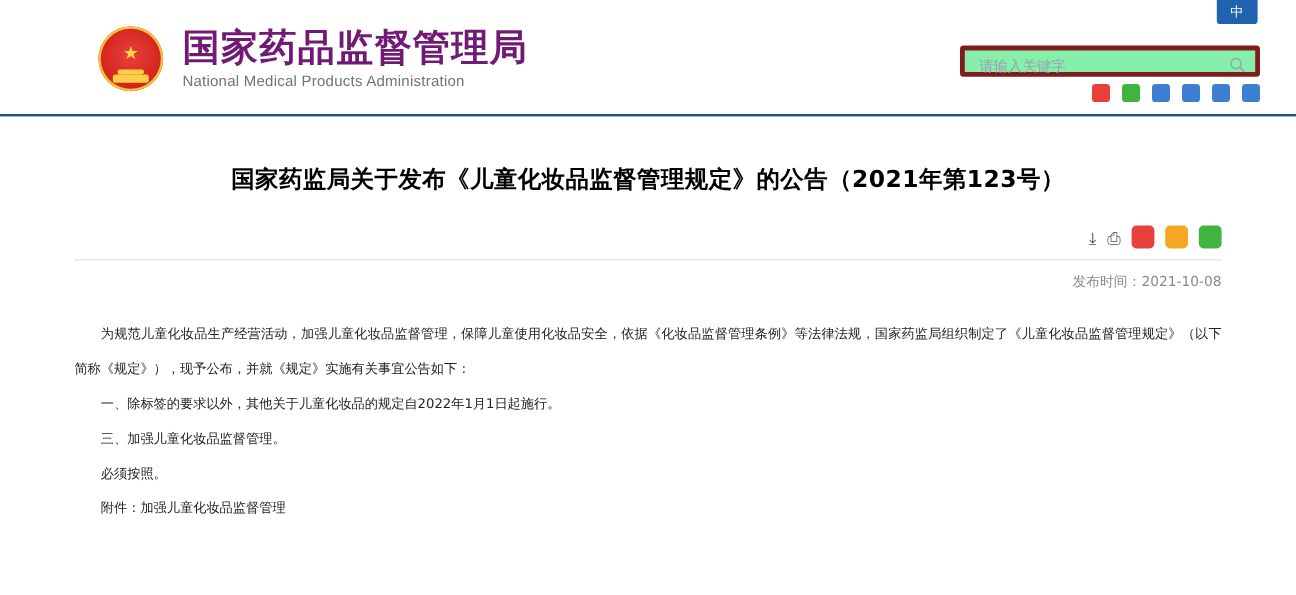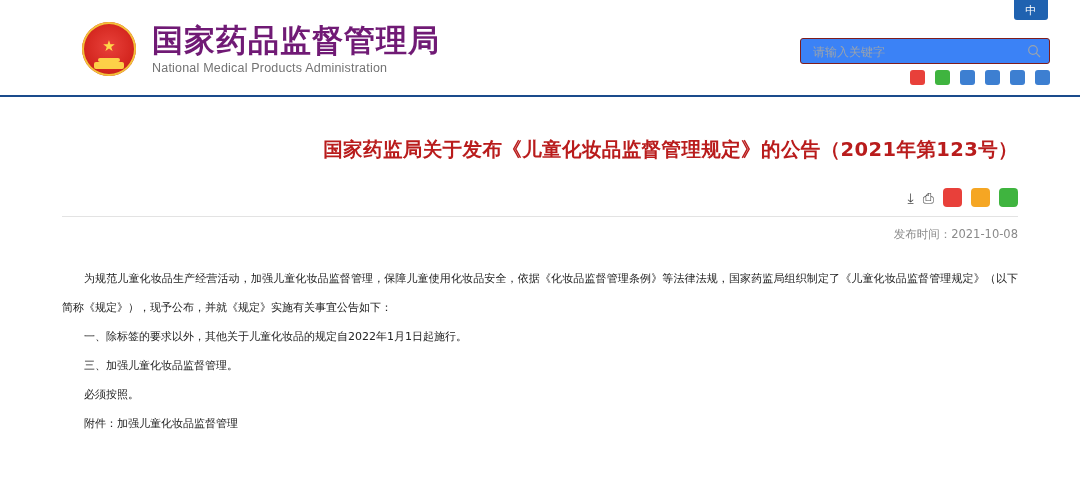--- a/index.html
+++ b/index.html
@@ -108,23 +108,23 @@
 
   .search-area {
     position: absolute;
     right: 30px;
     top: 38px;
     width: 250px;
   }
   .search-box {
     position: relative;
     height: 26px;
-    border: 1px solid #7f1d1d;
+    border: 4px solid #7f1d1d;
     border-radius: 3px;
-    background: #3b82f6;
+    background: #86efac;
     box-sizing: border-box;
   }
   .search-box input {
     position: absolute;
     left: 10px;
     top: 0;
     width: 200px;
     height: 24px;
     border: none;
     outline: none;
@@ -157,25 +157,25 @@
     border-radius: 3px;
     display: inline-block;
   }
 
   
   .content {
     padding: 0 62px;
     box-sizing: border-box;
   }
   .doc-title {
-    text-align: right;
+    text-align: center;
     font-family: "DejaVu Sans", "Liberation Sans", sans-serif;
     font-size: 19.5px;
     font-weight: bold;
-    color: #b91c1c;
+    color: #000000;
     margin: 39px 0 0 0;
     letter-spacing: 0.4px;
   }
   .tool-row {
     margin-top: 27px;
     border-bottom: 1px solid #e3e3e3;
     position: relative;
     height: 26px;
   }
   .tool-icons {

